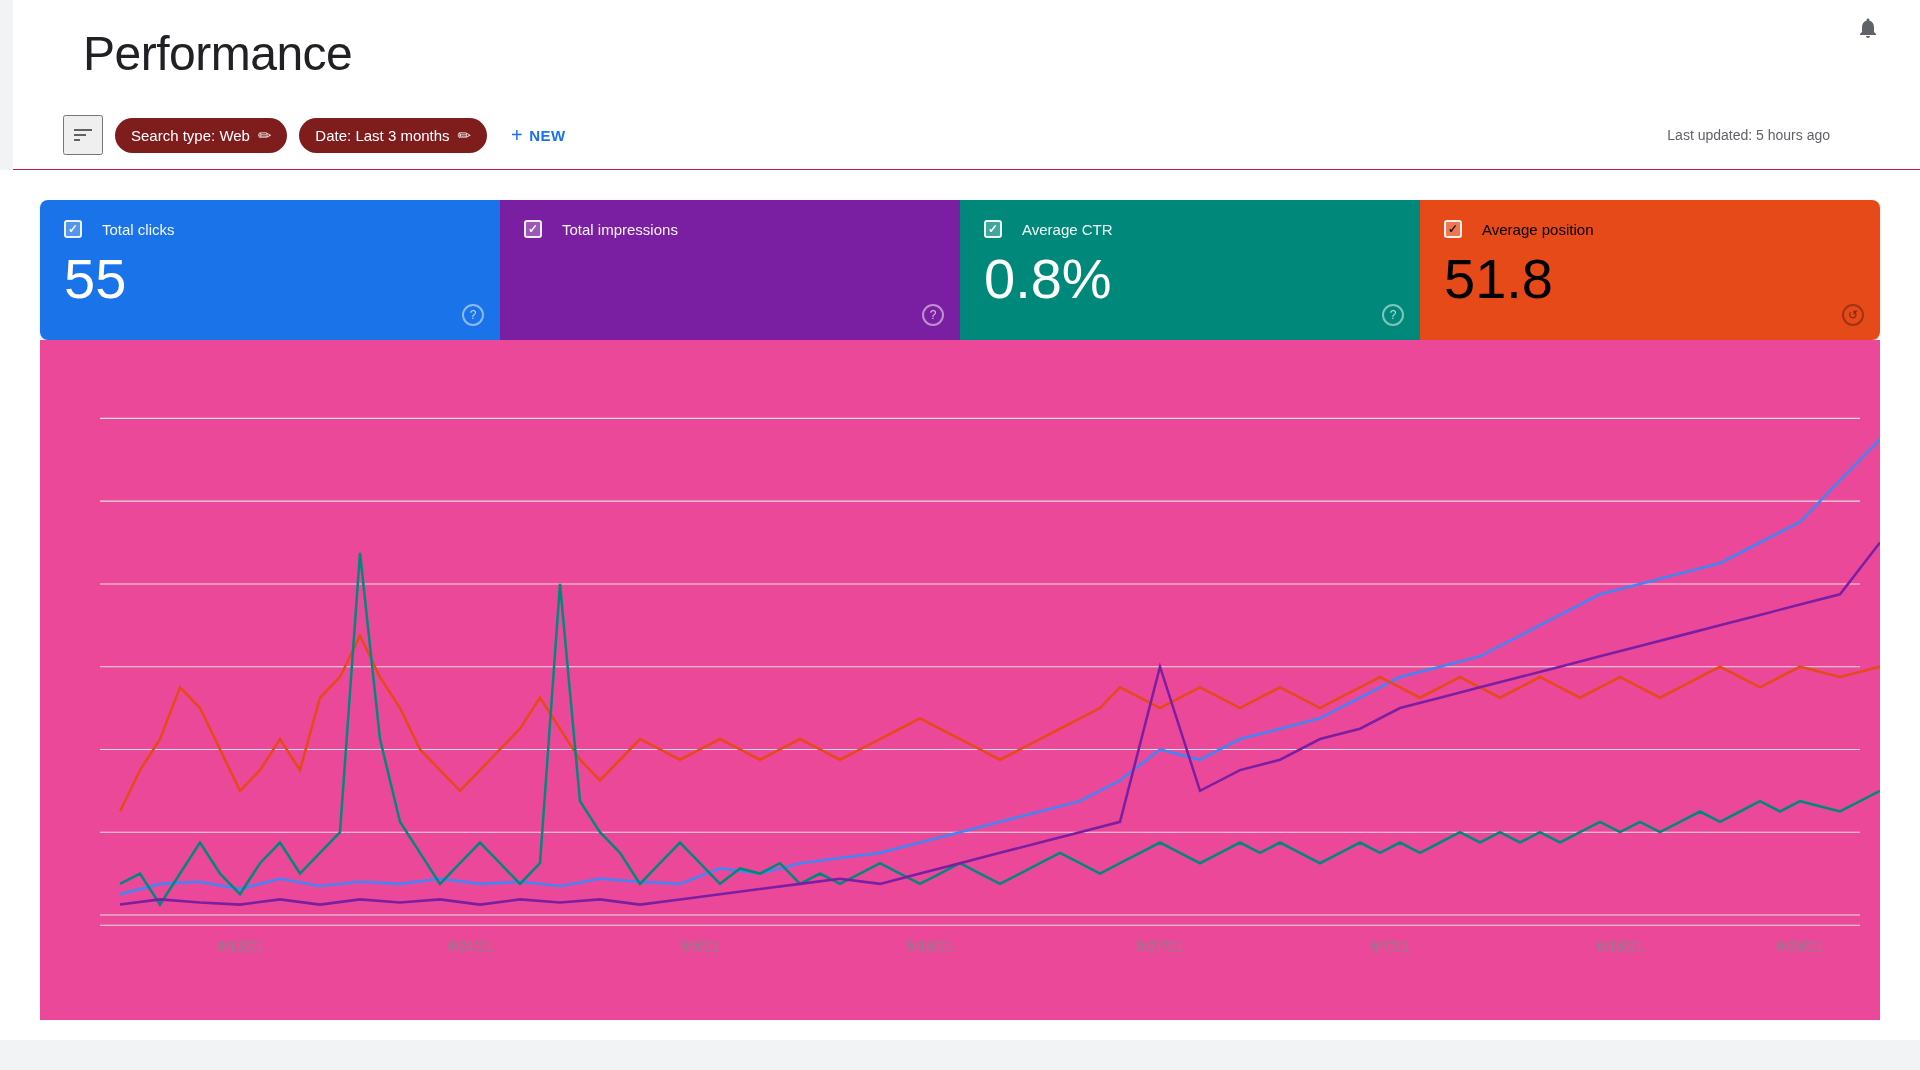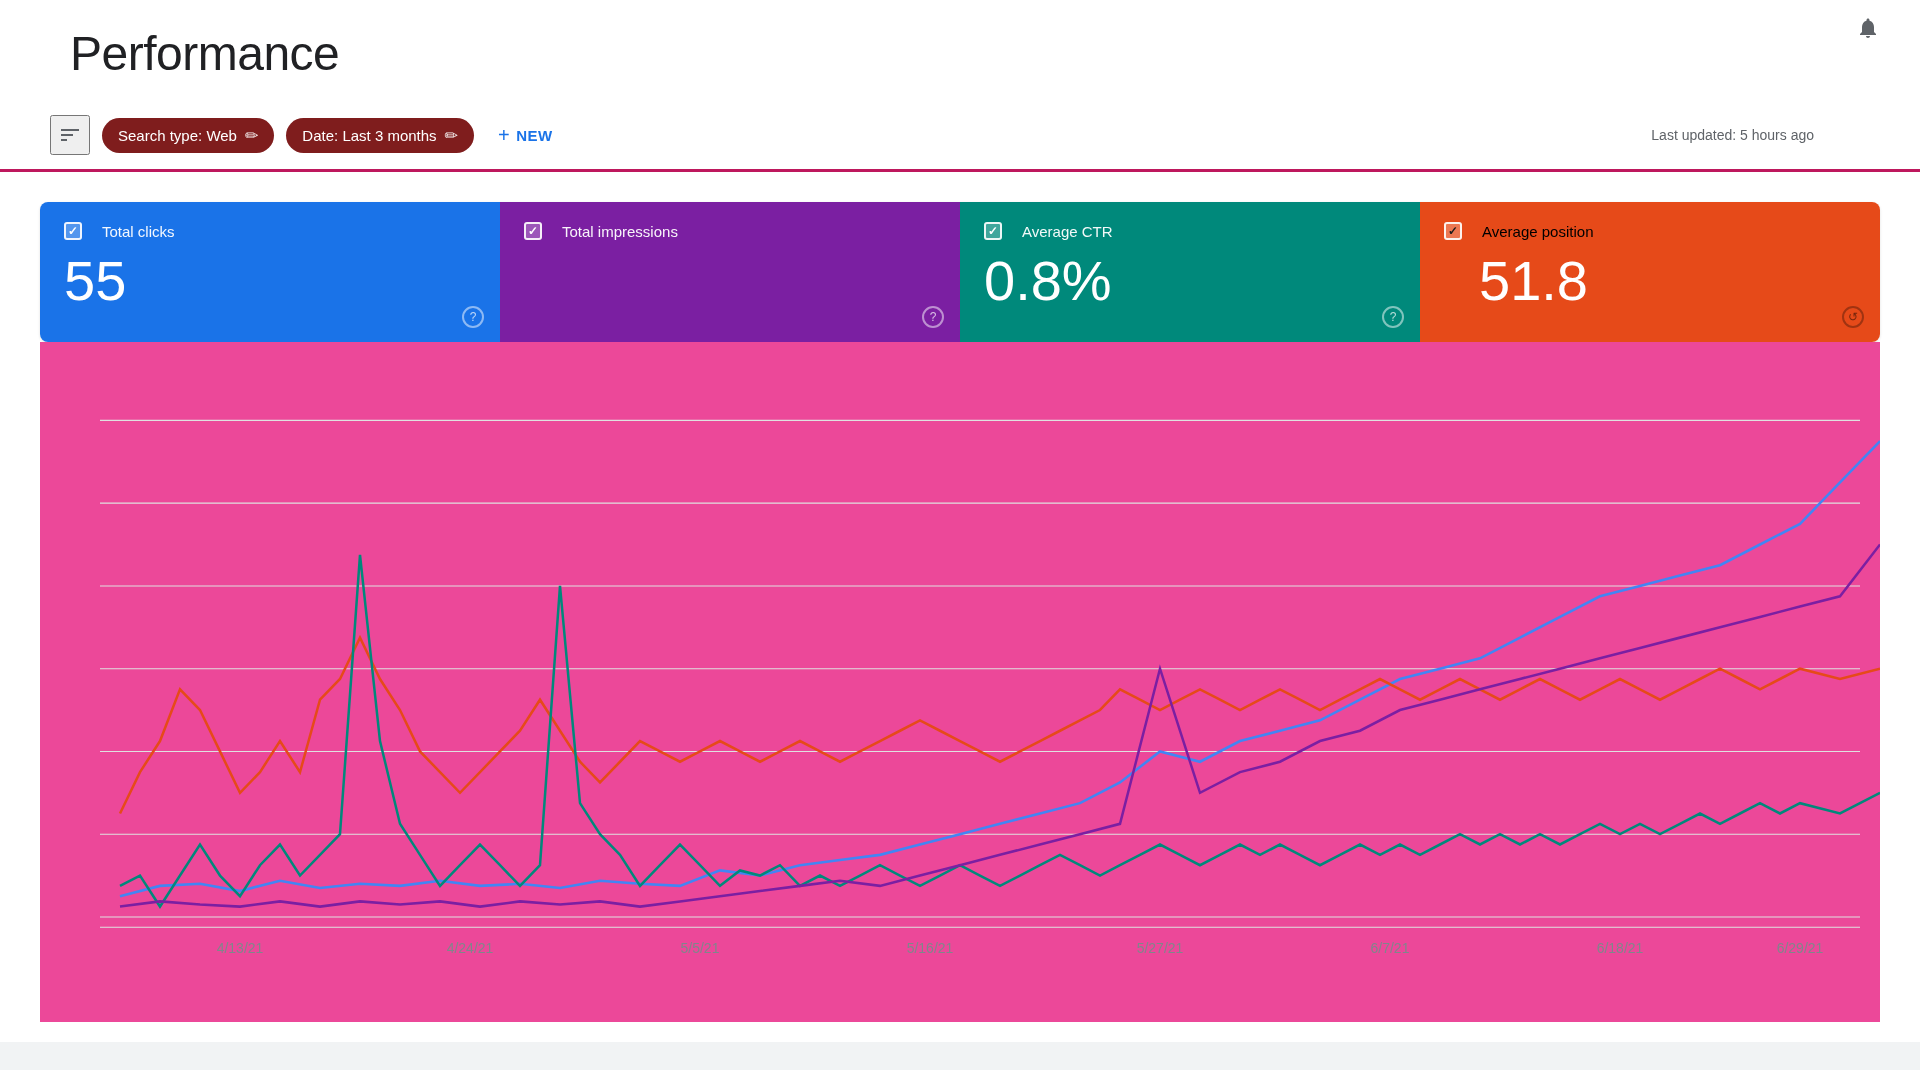--- a/index.html
+++ b/index.html
@@ -18,21 +18,22 @@
       height: 100%;
       background: #f1f3f4;
       padding: 0;
       position: relative;
     }
 
     
     .top-bar {
       background: #ffffff;
       padding: 16px 40px 0 40px;
-      border-bottom: 3px solid #be185d;
+      border-bottom: 1px solid #be185d;
+      margin-left: 13px;
     }
 
     .page-title {
       font-size: 48px;
       font-weight: 400;
       color: #202124;
       padding: 10px 0 20px 30px;
       letter-spacing: -0.5px;
     }
 
@@ -92,21 +93,21 @@
       letter-spacing: 0.5px;
     }
 
     .new-btn .plus {
       font-size: 20px;
       font-weight: 400;
     }
 
     .last-updated {
       position: absolute;
-      right: 66px;
+      right: 50px;
       font-size: 14px;
       color: #5f6368;
     }
 
     
     .main-content {
       padding: 30px 40px 20px 40px;
       background: #ffffff;
     }
 
@@ -172,22 +173,21 @@
 
     .metric-value {
       font-size: 56px;
       font-weight: 400;
       color: #ffffff;
       line-height: 1.1;
       margin-top: 4px;
     }
 
     .metric-card.orange .metric-value {
-      color: #ffffff;
-      margin-left: 35px;
+      color: #000000;
     }
 
     .metric-info-icon {
       position: absolute;
       bottom: 14px;
       right: 16px;
       width: 22px;
       height: 22px;
       border: 2px solid rgba(255,255,255,0.5);
       border-radius: 50%;

